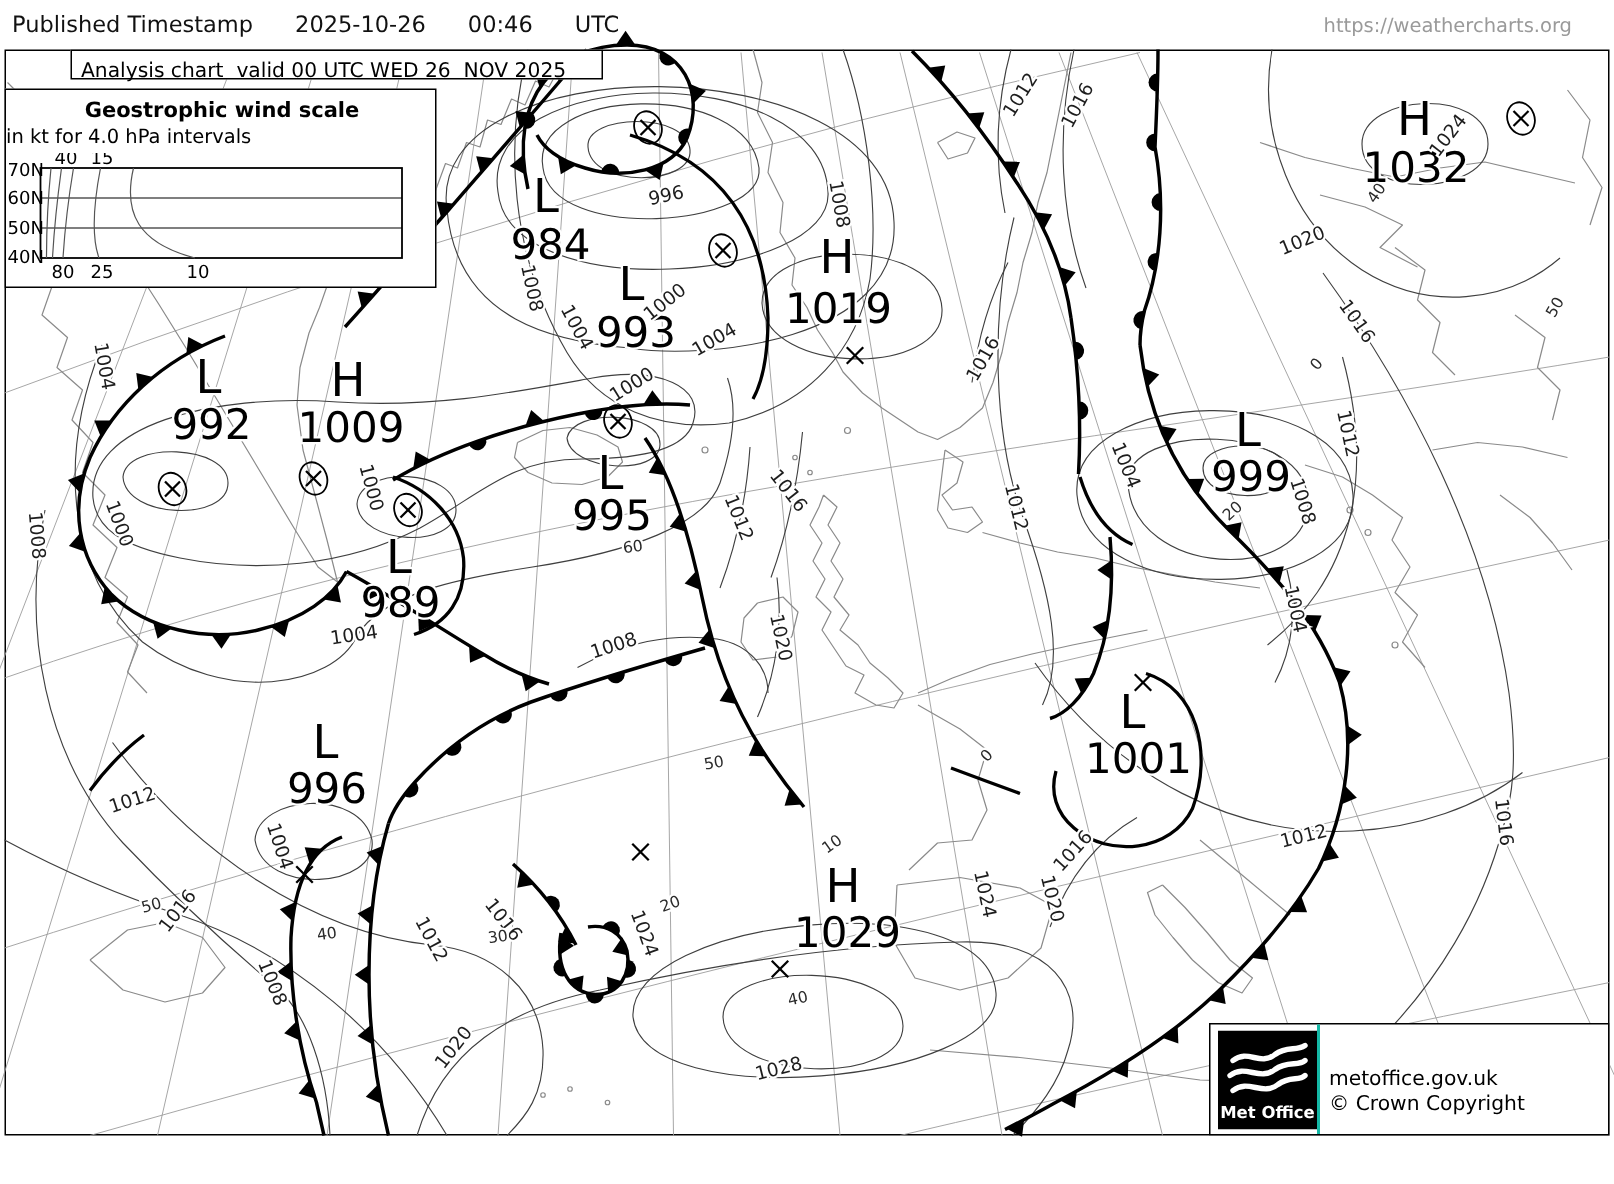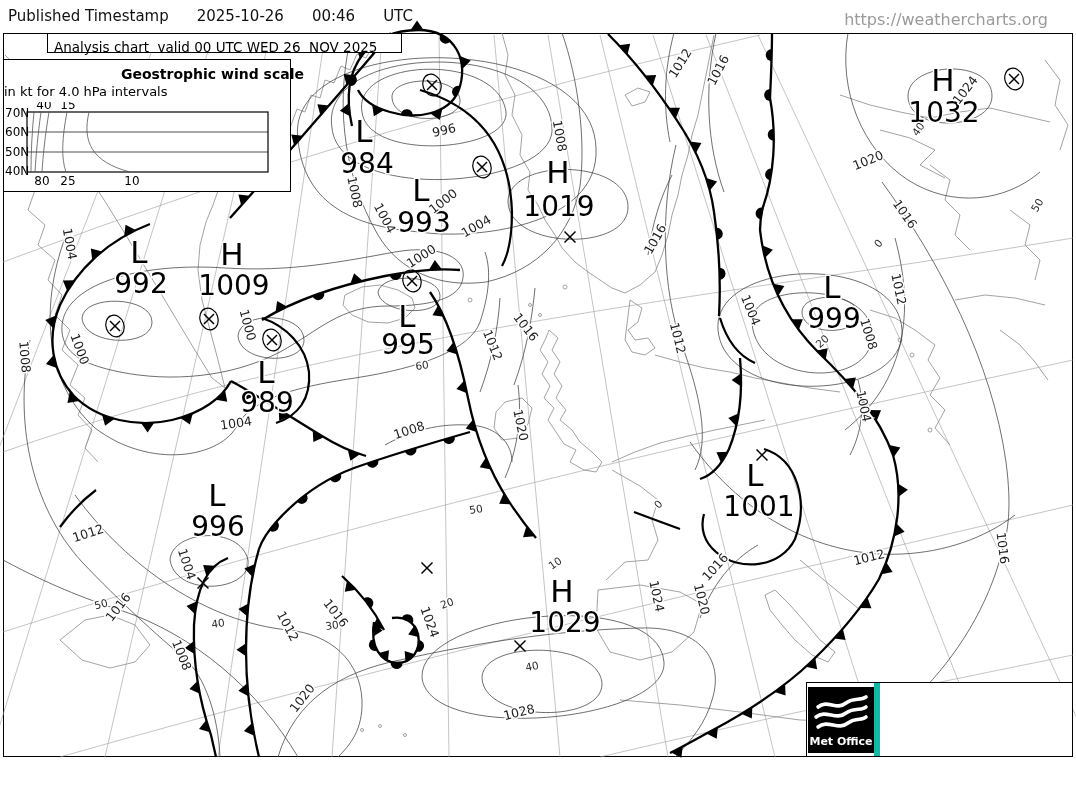--- a/index.html
+++ b/index.html
@@ -1,31 +1,31 @@
 <!DOCTYPE html>
 <html><head>
 <meta charset="utf-8">
 <style>
   html,body{margin:0;padding:0;background:#fff;}
   #page{position:relative;width:1076px;height:789px;background:#fff;font-family:"DejaVu Sans","Liberation Sans",sans-serif;overflow:hidden;}
   #topbar{position:absolute;left:0;top:0;width:1076px;height:33px;background:#fff;}
   #pub{position:absolute;left:8px;top:7px;font-size:15px;color:#111;white-space:pre;}
   #pub span{margin-right:28px;}
   #pub .tz{margin-right:0;}
-  #srcurl{position:absolute;right:28px;top:10px;font-size:16px;color:#9a9a9a;}
+  #srcurl{position:absolute;right:28px;top:10px;font-size:13px;color:#9a9a9a;}
   #mapframe{position:absolute;left:3px;top:33px;width:1070px;height:724px;border:1.5px solid #000;box-sizing:border-box;background:#fff;}
   #chart-svg{position:absolute;left:0;top:0;z-index:1;}
   .panel{position:absolute;background:#fff;border:1px solid #000;box-sizing:border-box;z-index:3;}
   #titlebox{left:3px;top:33px;width:355px;height:20px;margin-left:44px;}
   #titlebox .t{position:absolute;left:6px;top:5px;font-size:13.5px;color:#000;white-space:pre;}
   #windbox{left:3px;top:59px;width:288px;height:133px;}
-  #windbox .wt{position:absolute;left:12px;top:6px;width:288px;text-align:right;font-size:14px;font-weight:bold;color:#000;}
+  #windbox .wt{position:absolute;left:0;top:6px;width:288px;text-align:center;font-size:14px;font-weight:bold;color:#000;}
   #windbox .ws{position:absolute;left:0;top:24px;width:288px;text-align:left;font-size:13px;color:#000;}
   #logobox{left:806px;top:682px;width:267px;height:75px;display:flex;z-index:3;}
-  #logocell{width:73px;height:100%;border-right:6px solid #14b8a6;box-sizing:border-box;display:flex;align-items:center;justify-content:center;}
+  #logocell{width:73px;height:100%;border-right:2px solid #14b8a6;box-sizing:border-box;display:flex;align-items:center;justify-content:flex-end;}
   #logotxt{flex:1;padding:28px 0 0 6px;font-size:13.5px;color:#000;line-height:1.25;}
 </style>
 </head>
 <body>
 
 <div id="page">
 
   <div id="topbar">
     <div id="pub"><span>Published Timestamp</span><span>2025-10-26</span><span>00:46</span><span class="tz">UTC</span></div>
     <div id="srcurl">https://weathercharts.org</div>
@@ -434,15 +434,19 @@
       <svg width="66" height="66" viewBox="0 0 66 66">
         <rect x="0" y="0" width="66" height="66" fill="#000"></rect>
         <g fill="none" stroke="#fff" stroke-width="3.6" stroke-linecap="round">
           <path d="M 10,20 C 20,12 28,24 38,16 C 46,10 52,14 58,10"></path>
           <path d="M 8,30 C 18,22 28,34 38,26 C 46,20 54,24 58,20"></path>
           <path d="M 10,40 C 20,32 30,44 40,36 C 48,30 54,34 58,30"></path>
         </g>
         <text x="33" y="58" text-anchor="middle" font-size="11" font-weight="bold" fill="#fff" font-family="DejaVu Sans, Liberation Sans, sans-serif">Met Office</text>
       </svg>
     </div>
+    <div id="logotxt">
+      <div>metoffice.gov.uk</div>
+      <div>© Crown Copyright</div>
+    </div>
   </div>
 
 </div>
 
 </body></html>

